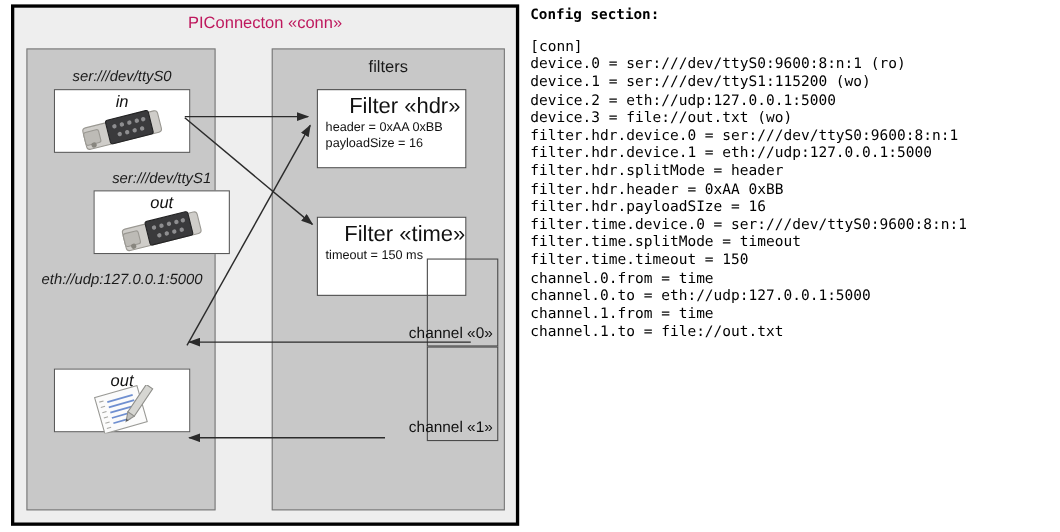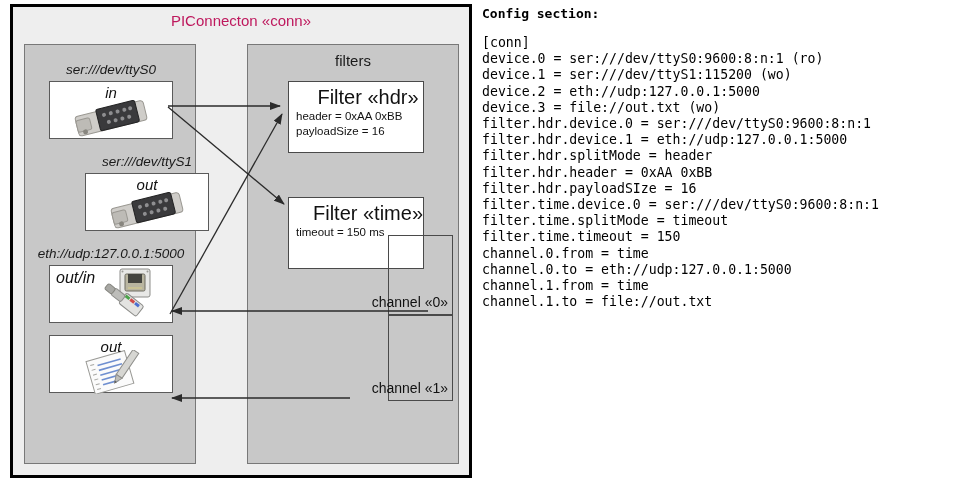--- a/index.html
+++ b/index.html
@@ -122,43 +122,20 @@
                 <rect x="8" y="14" width="14" height="12" rx="2" fill="#bdbbb6" stroke="#9a9892"></rect>
                 <circle cx="15" cy="27" r="2.4" fill="#88867f"></circle>
               </g>
             </svg>
           </span>
         </div>
       </div>
 
       <div class="dev-group" style="top:200px;">
         <div class="dev-label">eth://udp:127.0.0.1:5000</div>
-        <div class="dev-box">
-          <div class="dev-io left">out/in</div>
-          <span class="dev-icon" style="left:54px;top:2px;">
-            <svg width="66" height="54" viewBox="0 0 66 54">
-              <rect x="16" y="1" width="30" height="28" rx="2" fill="#e8e8e6" stroke="#8d8d8a"></rect>
-              <rect x="21" y="6" width="20" height="17" rx="1.5" fill="#b9b5a0" stroke="#6e6c63"></rect>
-              <rect x="24" y="6" width="14" height="9" fill="#44443f"></rect>
-              <g stroke="#d9cf8a" stroke-width="1">
-                <line x1="24" y1="20" x2="38" y2="20"></line>
-              </g>
-              <circle cx="18.5" cy="3.5" r="1" fill="#9c9c98"></circle>
-              <circle cx="43.5" cy="3.5" r="1" fill="#9c9c98"></circle>
-              <g transform="rotate(38 24 36)">
-                <rect x="16" y="28" width="22" height="13" rx="2" fill="#e3e3e1" stroke="#8d8d8a"></rect>
-                <rect x="17" y="29.5" width="5" height="3" fill="#4aa24a"></rect>
-                <rect x="23" y="29.5" width="5" height="3" fill="#d04b4b"></rect>
-                <rect x="29" y="29.5" width="5" height="3" fill="#4b6fd0"></rect>
-                <rect x="4" y="31" width="13" height="8" rx="2" fill="#bdbdba" stroke="#8d8d8a"></rect>
-                <rect x="-4" y="31.5" width="9" height="7" rx="2" fill="#a8a8a4" stroke="#85857f"></rect>
-              </g>
-            </svg>
-          </span>
-        </div>
       </div>
 
       <div class="dev-group" style="top:288px;">
         <div class="dev-box">
           <div class="dev-io">out</div>
           <span class="dev-icon" style="left:30px;top:14px;">
             <svg width="70" height="44" viewBox="0 0 70 44">
               <g transform="rotate(-16 35 22)">
                 <rect x="10" y="4" width="40" height="34" fill="#fbfbfb" stroke="#9a9a96"></rect>
                 <g stroke="#6f8fd0" stroke-width="1.6">

